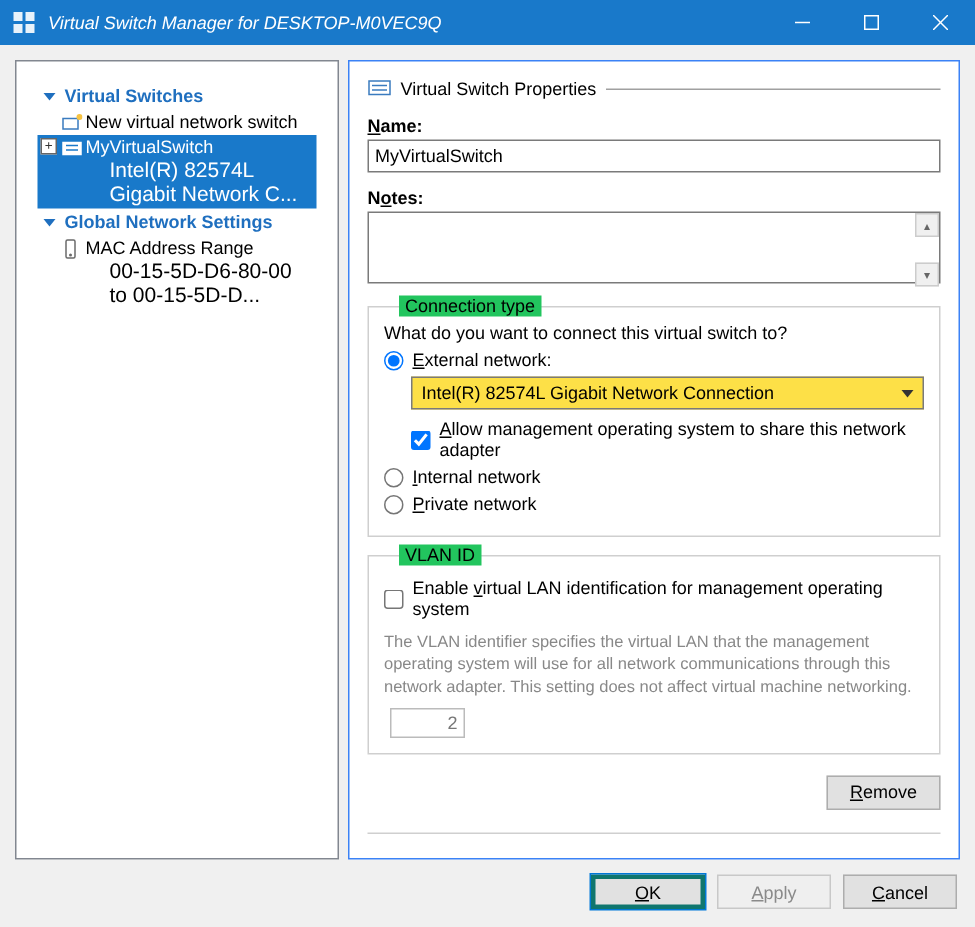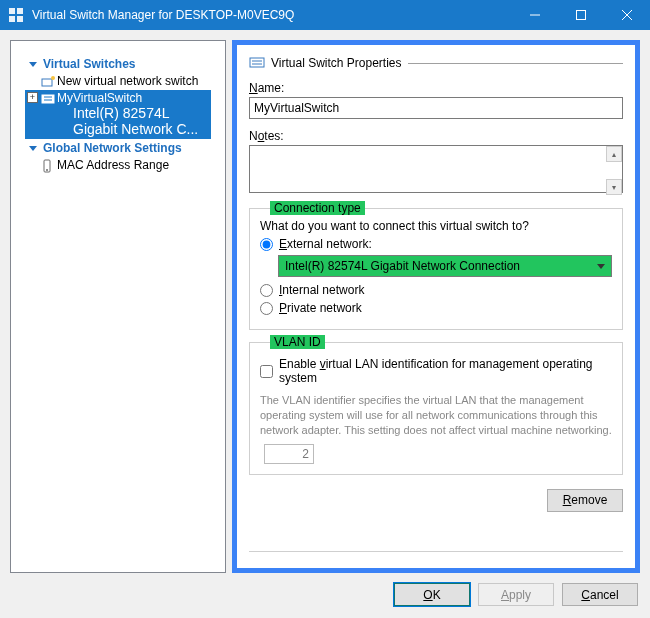--- a/index.html
+++ b/index.html
@@ -1,52 +1,52 @@
 <!DOCTYPE html>
 <html><head>
 <meta charset="utf-8">
 <style>
   * { box-sizing: border-box; font-family: "Segoe UI", Tahoma, sans-serif; font-size: 12px; }
   body { margin:0; padding:0; background:#fff; width:650px; height:618px; overflow:hidden; }
-  .titlebar { background:#1979ca; color:#fff; height:30px; display:flex; align-items:center; padding:0 0 0 8px; }
+  .titlebar { background:#1979ca; color:#fff; height:30px; display:flex; align-items:center; padding:0 0 0 8px;font-style:italic; }
   .titlebar .title { flex:1; padding-left:4px; }
   .titlebar .winbtn { width:46px; height:30px; display:flex; align-items:center; justify-content:center; color:#fff; }
   .titlebar .appicon { width:16px; height:16px; display:inline-flex; align-items:center; justify-content:center; margin-right:4px; }
   .client { background:#f0f0f0; padding:10px; height:588px; display:flex; flex-direction:column; }
   .mainrow { display:flex; gap:6px; flex:1; min-height:0; }
   .leftpane { width:216px; background:#fff; border:1px solid #828790; overflow:hidden; padding:14px; }
-  .rightpane { flex:1; background:#fff; border:5px solid #3b82f6; padding:10px 12px; display:flex; flex-direction:column; }
+  .rightpane { flex:1; background:#fff; border:1px solid #3b82f6; padding:10px 12px; display:flex; flex-direction:column; }
   .tree-group { color:#1f6fbf; font-weight:bold; padding:2px 2px 2px 18px; position:relative; }
   .tree-group .chev { position:absolute; left:2px; top:3px; color:#1f6fbf; }
   .tree-item { padding:1px 2px 2px 32px; position:relative; color:#000; }
   .tree-item.sel { background:#1979ca; color:#fff; }
   .tree-item .sub { padding-left:16px; color:inherit; font-size:14px; }
   .tree-item .icon { position:absolute; left:16px; top:2px; width:14px; height:14px; }
   .tree-item.parent .expand { position:absolute; left:2px; top:2px; width:11px; height:11px; border:1px solid #666; background:#fff; font-size:9px; line-height:9px; text-align:center; color:#333; }
   .section-head { display:flex; align-items:center; margin-bottom:8px; }
   .section-head .divider { flex:1; height:1px; background:#a0a0a0; margin-left:6px; }
   .icon-vsprops { width:16px; height:16px; margin-right:6px; display:inline-block; }
   .field { margin:2px 0 8px 0; }
-  .field label { display:block; margin-bottom:2px; }
+  .field label { display:block; margin-bottom:2px;font-weight:bold; }
   .txt { width:100%; border:1px solid #7a7a7a; padding:3px 4px; background:#fff; }
   .notes { width:100%; height:48px; border:1px solid #7a7a7a; resize:none; background:#fff; position:relative; padding:2px 14px 2px 4px; }
   .notes-wrap { position:relative; }
   .notes-scroll { position:absolute; right:1px; top:1px; bottom:1px; width:16px; display:flex; flex-direction:column; justify-content:space-between; pointer-events:none; }
   .notes-scroll .sbtn { width:16px; height:16px; background:#f0f0f0; border:1px solid #ccc; display:flex; align-items:center; justify-content:center; font-size:8px; color:#666; }
   .groupbox { border:1px solid #cfcfcf; margin:4px 0 8px 0; padding:10px 10px 10px 10px; position:relative; }
   .groupbox .legend { position:absolute; top:-8px; left:20px; background:#22c55e; padding:0 4px; color:#000; }
   .radio-row, .check-row { display:flex; align-items:center; margin:4px 0; }
   .radio-row input, .check-row input { margin:0 6px 0 0; }
   .indent { margin-left:18px; }
-  .select { width:100%; height:22px; border:1px solid #7a7a7a; background:#22c55e; padding:0 18px 0 6px; position:relative; display:flex; align-items:center; margin:4px 0 6px 0; }
+  .select { width:100%; height:22px; border:1px solid #7a7a7a; background:#fde047; padding:0 18px 0 6px; position:relative; display:flex; align-items:center; margin:4px 0 6px 0; }
   .select::after { content:""; position:absolute; right:6px; top:8px; border-left:4px solid transparent; border-right:4px solid transparent; border-top:5px solid #333; }
   .desc { color:#888; font-size:11px; line-height:1.35; margin:8px 0 6px 0; }
   .vlan-input { width:50px; border:1px solid #bbb; padding:2px 4px; text-align:right; background:#fff; color:#777; margin-left:4px; }
   .btn { min-width:76px; height:23px; background:#e1e1e1; border:1px solid #adadad; padding:0 12px; cursor:default; }
-  .btn.default { border:1px solid #0f766e; outline:1px solid #0078d7;margin-left:24px; }
+  .btn.default { border:3px solid #0f766e; outline:1px solid #0078d7;margin-left:24px; }
   .btn.disabled { color:#8a8a8a; border-color:#c8c8c8; background:#efefef; }
   .footer { display:flex; justify-content:flex-end; gap:8px; padding:10px 2px 2px 0; }
   .remove-row { display:flex; justify-content:flex-end; margin-top:6px; }
   .ul-letter { text-decoration:underline; }
   svg { display:block; }
 </style>
 </head>
 <body>
 
 <div class="titlebar">
@@ -119,20 +119,21 @@
         <span>Global Network Settings</span>
       </div>
       <div class="tree-item">
         <span class="icon">
           <svg width="14" height="14">
               <rect x="3" y="1" width="6" height="12" rx="1" fill="none" stroke="#6a6a6a"></rect>
               <circle cx="6" cy="11" r="1" fill="#6a6a6a"></circle>
             </svg>
         </span>
         <span>MAC Address Range</span>
+        <div class="sub" style="color:#000">00-15-5D-D6-80-00 to 00-15-5D-D...</div>
       </div>
     </div>
 
     <div class="rightpane">
       <div class="section-head">
         <span class="icon-vsprops">
           <svg width="16" height="16">
               <rect x="1" y="3" width="14" height="9" fill="none" stroke="#3a7bbf"></rect>
               <line x1="3" y1="6" x2="13" y2="6" stroke="#3a7bbf"></line>
               <line x1="3" y1="9" x2="13" y2="9" stroke="#3a7bbf"></line>
@@ -162,20 +163,24 @@
         <span class="legend">Connection type</span>
         <div>What do you want to connect this virtual switch to?</div>
         <div class="radio-row">
           <input type="radio" checked="" style="">
           <label><span class="ul-letter">E</span>xternal network:</label>
         </div>
         <div class="indent">
           <div class="select">
             <span>Intel(R) 82574L Gigabit Network Connection</span>
           </div>
+          <div class="check-row">
+            <input type="checkbox" checked="" style="">
+            <label><span class="ul-letter">A</span>llow management operating system to share this network adapter</label>
+          </div>
         </div>
         <div class="radio-row">
           <input type="radio" style="">
           <label><span class="ul-letter">I</span>nternal network</label>
         </div>
         <div class="radio-row">
           <input type="radio" style="">
           <label><span class="ul-letter">P</span>rivate network</label>
         </div>
       </div>

